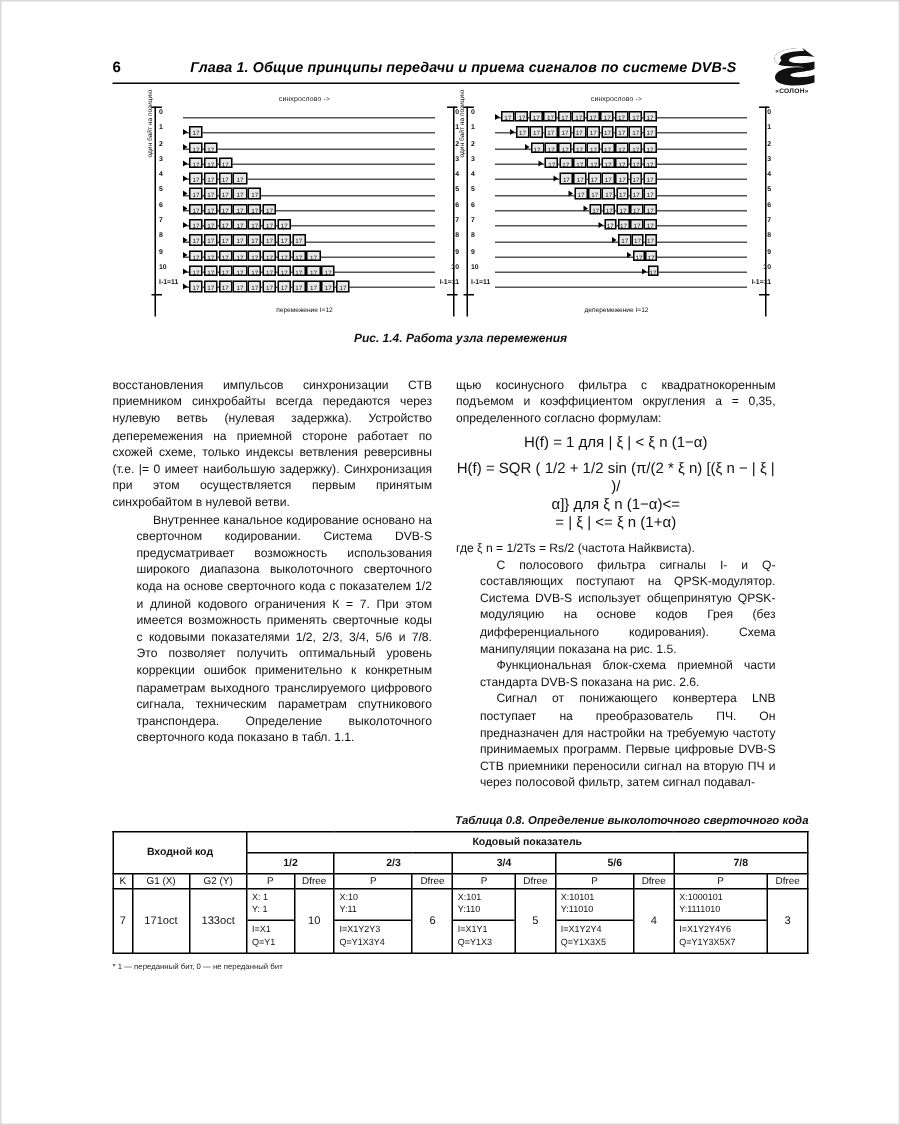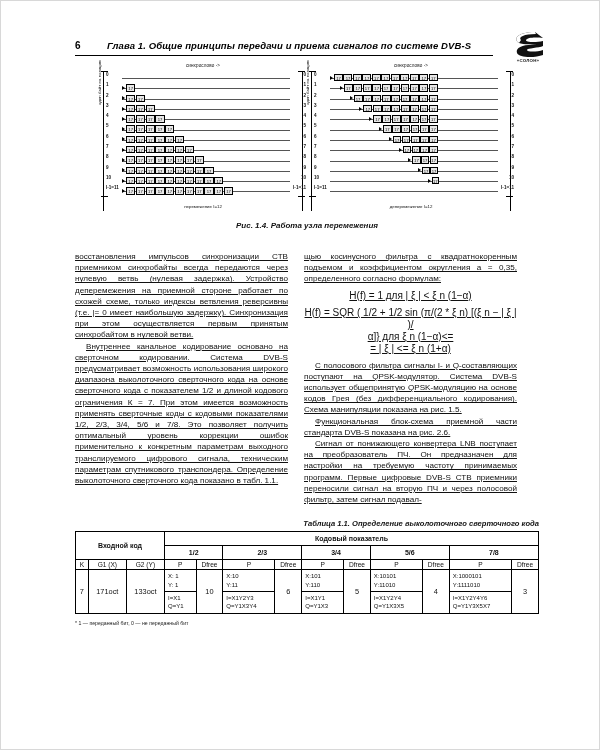--- a/index.html
+++ b/index.html
@@ -28,20 +28,21 @@
   }
   .folio{
     position:absolute;left:0;top:11px;
     font-size:10px;font-weight:bold;color:#000;
   }
   .head-title{
     position:absolute;left:32px;right:48px;top:11px;
     font-size:9.5px;font-weight:bold;font-style:italic;
     letter-spacing:.1px;color:#000;
     white-space:nowrap;
+    text-align:right;
   }
   .head-rule{
     position:absolute;left:0;right:46px;top:26px;height:1.2px;background:#000;
   }
   .logo{
     position:absolute;right:-12px;top:2px;width:46px;height:34px;
   }
   .logo svg{display:block;}
   .logo-cap{
     position:absolute;left:0;right:0;top:27px;
@@ -123,24 +124,23 @@
   
   .cols{
     display:flex;gap:16px;margin-top:12px;
   }
   .col{
     width:213px;
     font-size:8.1px;
     line-height:11.2px;
     text-align:justify;
     color:#111;
-    text-decoration:underline;
   }
   .col p{margin:0;}
-  .col p.ind{text-indent:11px;}
+  .col p.ind{text-indent:11px;margin-left:16px;}
   .formula{
     text-align:center;margin:5px 0;font-size:10px;line-height:12px;
   }
 
   
   .tbl-cap{
     margin-top:14px;text-align:right;
     font-size:7.6px;font-weight:bold;font-style:italic;
   }
   table{
@@ -535,27 +535,28 @@
       <p class="ind">Внутреннее канальное кодирование основано на сверточном кодировании. Система DVB-S предусматривает возможность использования широкого диапазона выколоточного сверточного кода на основе сверточного кода с показателем 1/2 и длиной кодового ограничения К = 7. При этом имеется возможность применять сверточные коды с кодовыми показателями 1/2, 2/3, 3/4, 5/6 и 7/8. Это позволяет получить оптимальный уровень коррекции ошибок применительно к конкретным параметрам выходного транслируемого цифрового сигнала, техническим параметрам спутникового транспондера. Определение выколоточного сверточного кода показано в табл. 1.1.</p>
     </div>
     <div class="col">
       <p>щью косинусного фильтра с квадратнокоренным подъемом и коэффициентом округления a = 0,35, определенного согласно формулам:</p>
       <div class="formula">H(f) = 1 для | ξ | &lt; ξ n (1−α)</div>
       <div class="formula">
         <div>H(f) = SQR ( 1/2 + 1/2 sin (π/(2 * ξ n) [(ξ n − | ξ | )/</div>
         <div>α]} для ξ n (1−α)&lt;=</div>
         <div>= | ξ | &lt;= ξ n (1+α)</div>
       </div>
+      <p>где ξ n = 1/2Ts = Rs/2 (частота Найквиста).</p>
       <p class="ind">С полосового фильтра сигналы I- и Q-составляющих поступают на QPSK-модулятор. Система DVB-S использует общепринятую QPSK-модуляцию на основе кодов Грея (без дифференциального кодирования). Схема манипуляции показана на рис. 1.5.</p>
       <p class="ind">Функциональная блок-схема приемной части стандарта DVB-S показана на рис. 2.6.</p>
       <p class="ind">Сигнал от понижающего конвертера LNB поступает на преобразователь ПЧ. Он предназначен для настройки на требуемую частоту принимаемых программ. Первые цифровые DVB-S СТВ приемники переносили сигнал на вторую ПЧ и через полосовой фильтр, затем сигнал подавал-</p>
     </div>
   </div>
 
-  <div class="tbl-cap">Таблица 1.1. Определение выколоточного сверточного кода</div>
+  <div class="tbl-cap">Таблица 0.8. Определение выколоточного сверточного кода</div>
   <table>
     <thead>
       <tr>
         <th class="grp" colspan="3" rowspan="2">Входной код</th>
         <th class="grp" colspan="10">Кодовый показатель</th>
       </tr>
       <tr id="rate-row">
             <th colspan="2" class="grp">1/2</th>
             <th colspan="2" class="grp">2/3</th>
             <th colspan="2" class="grp">3/4</th>

